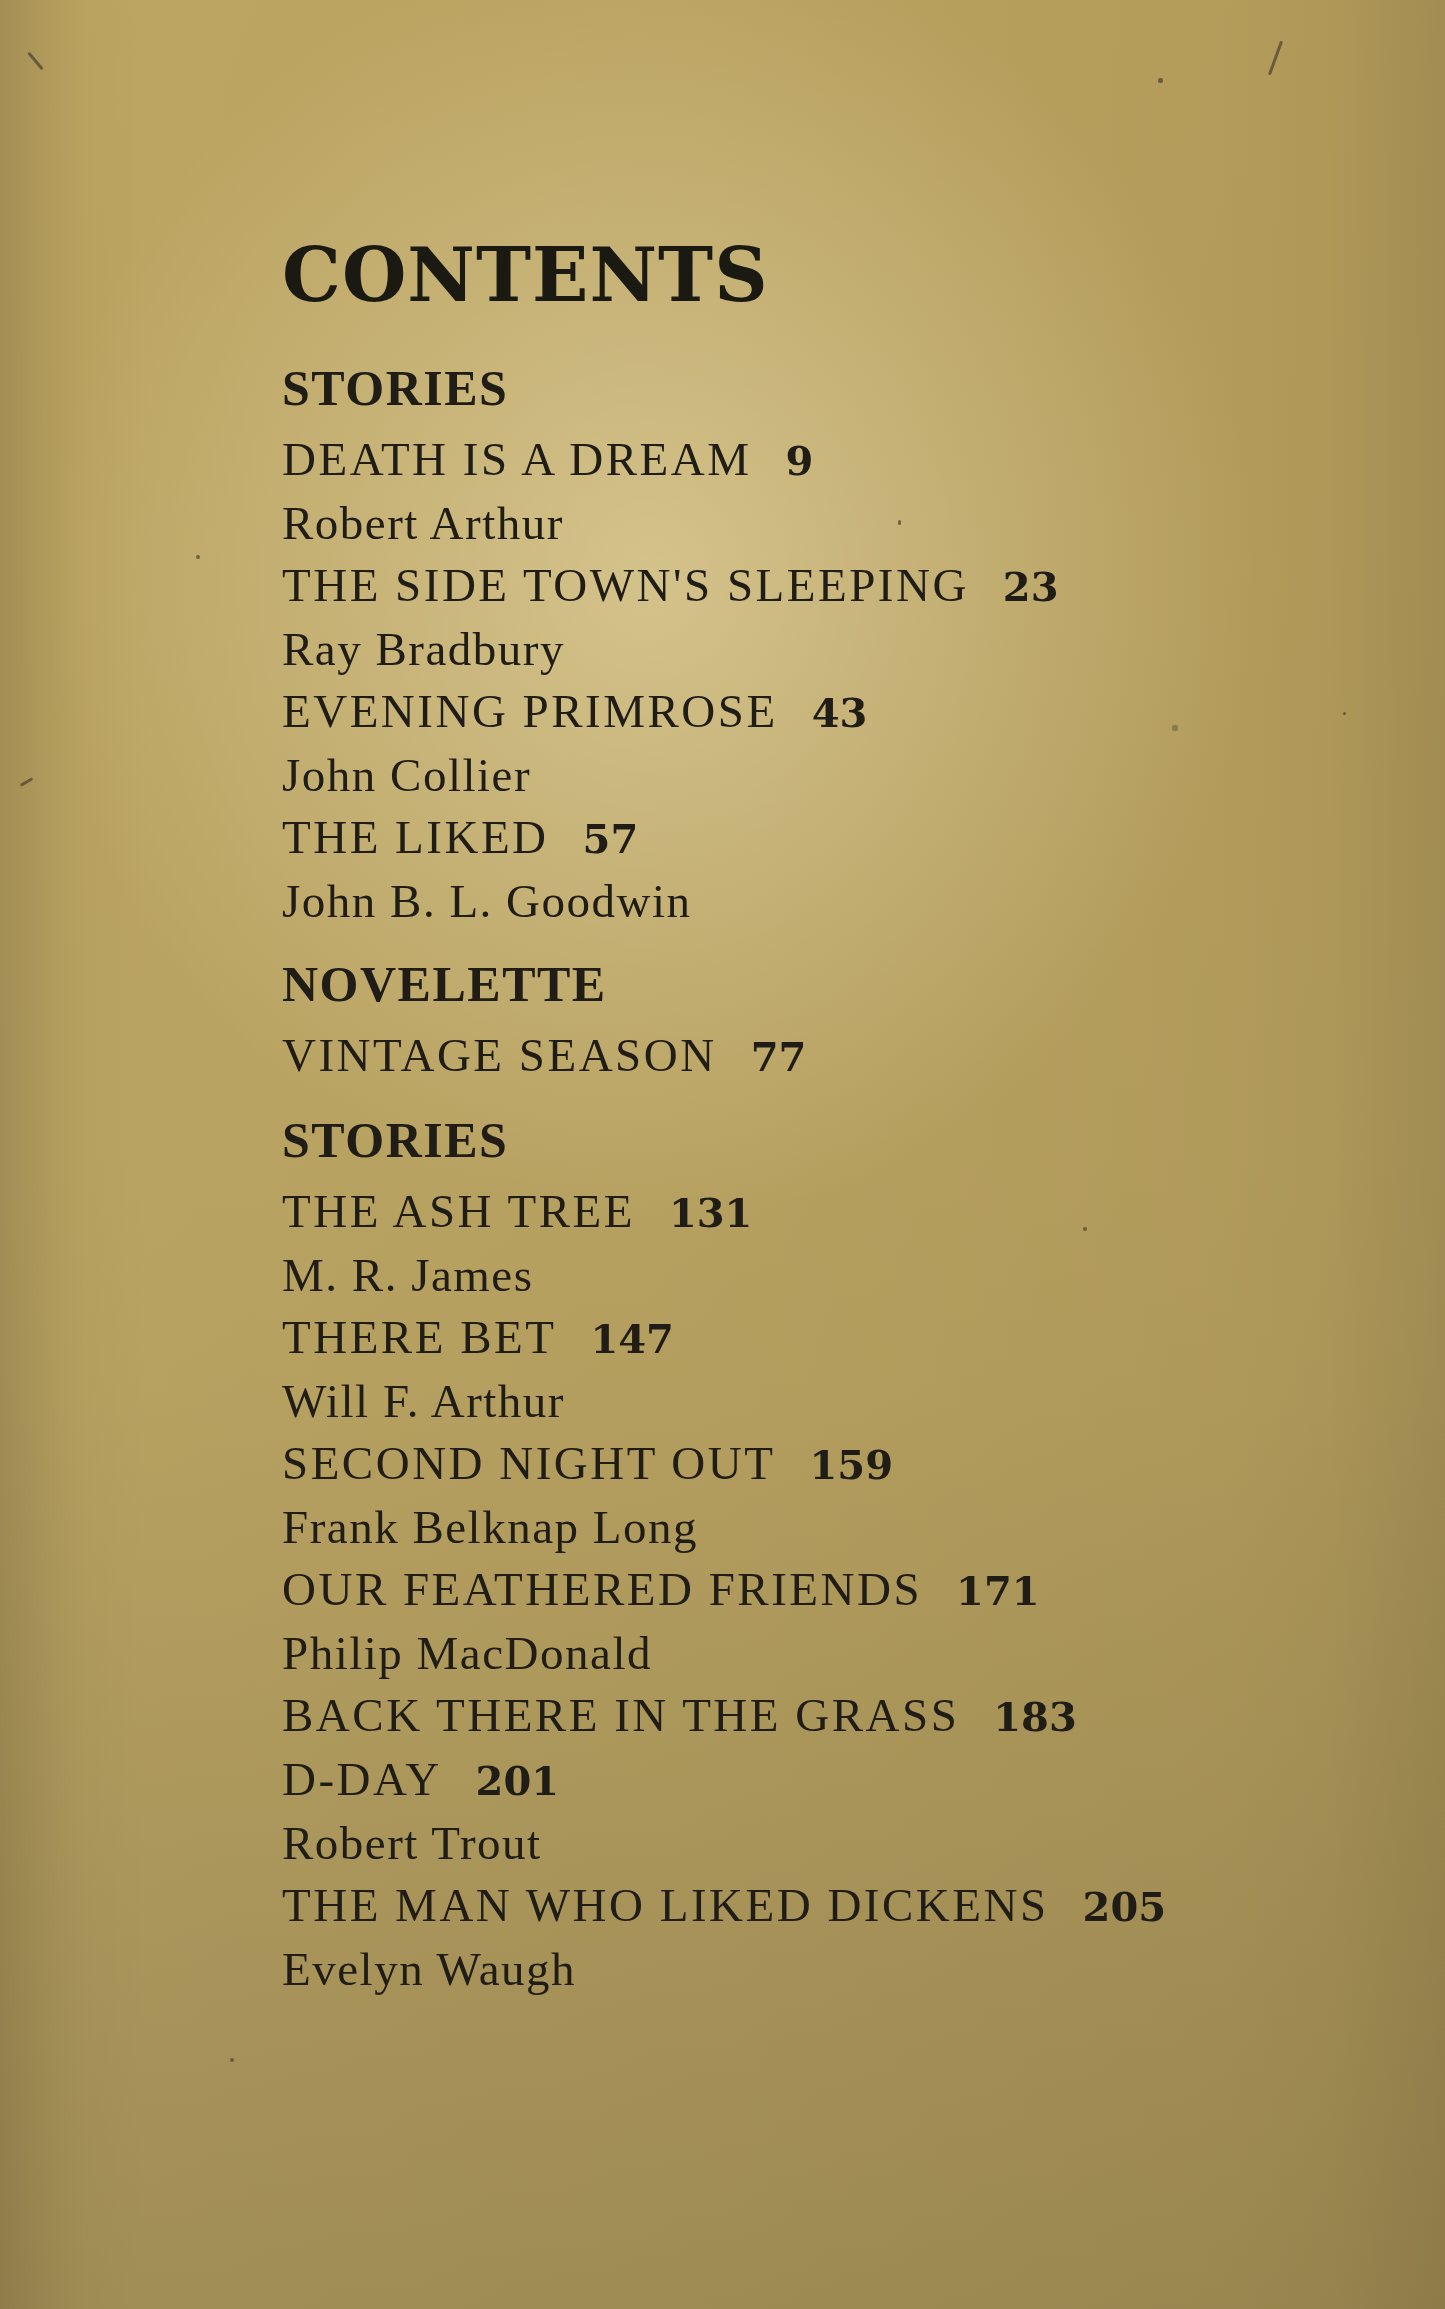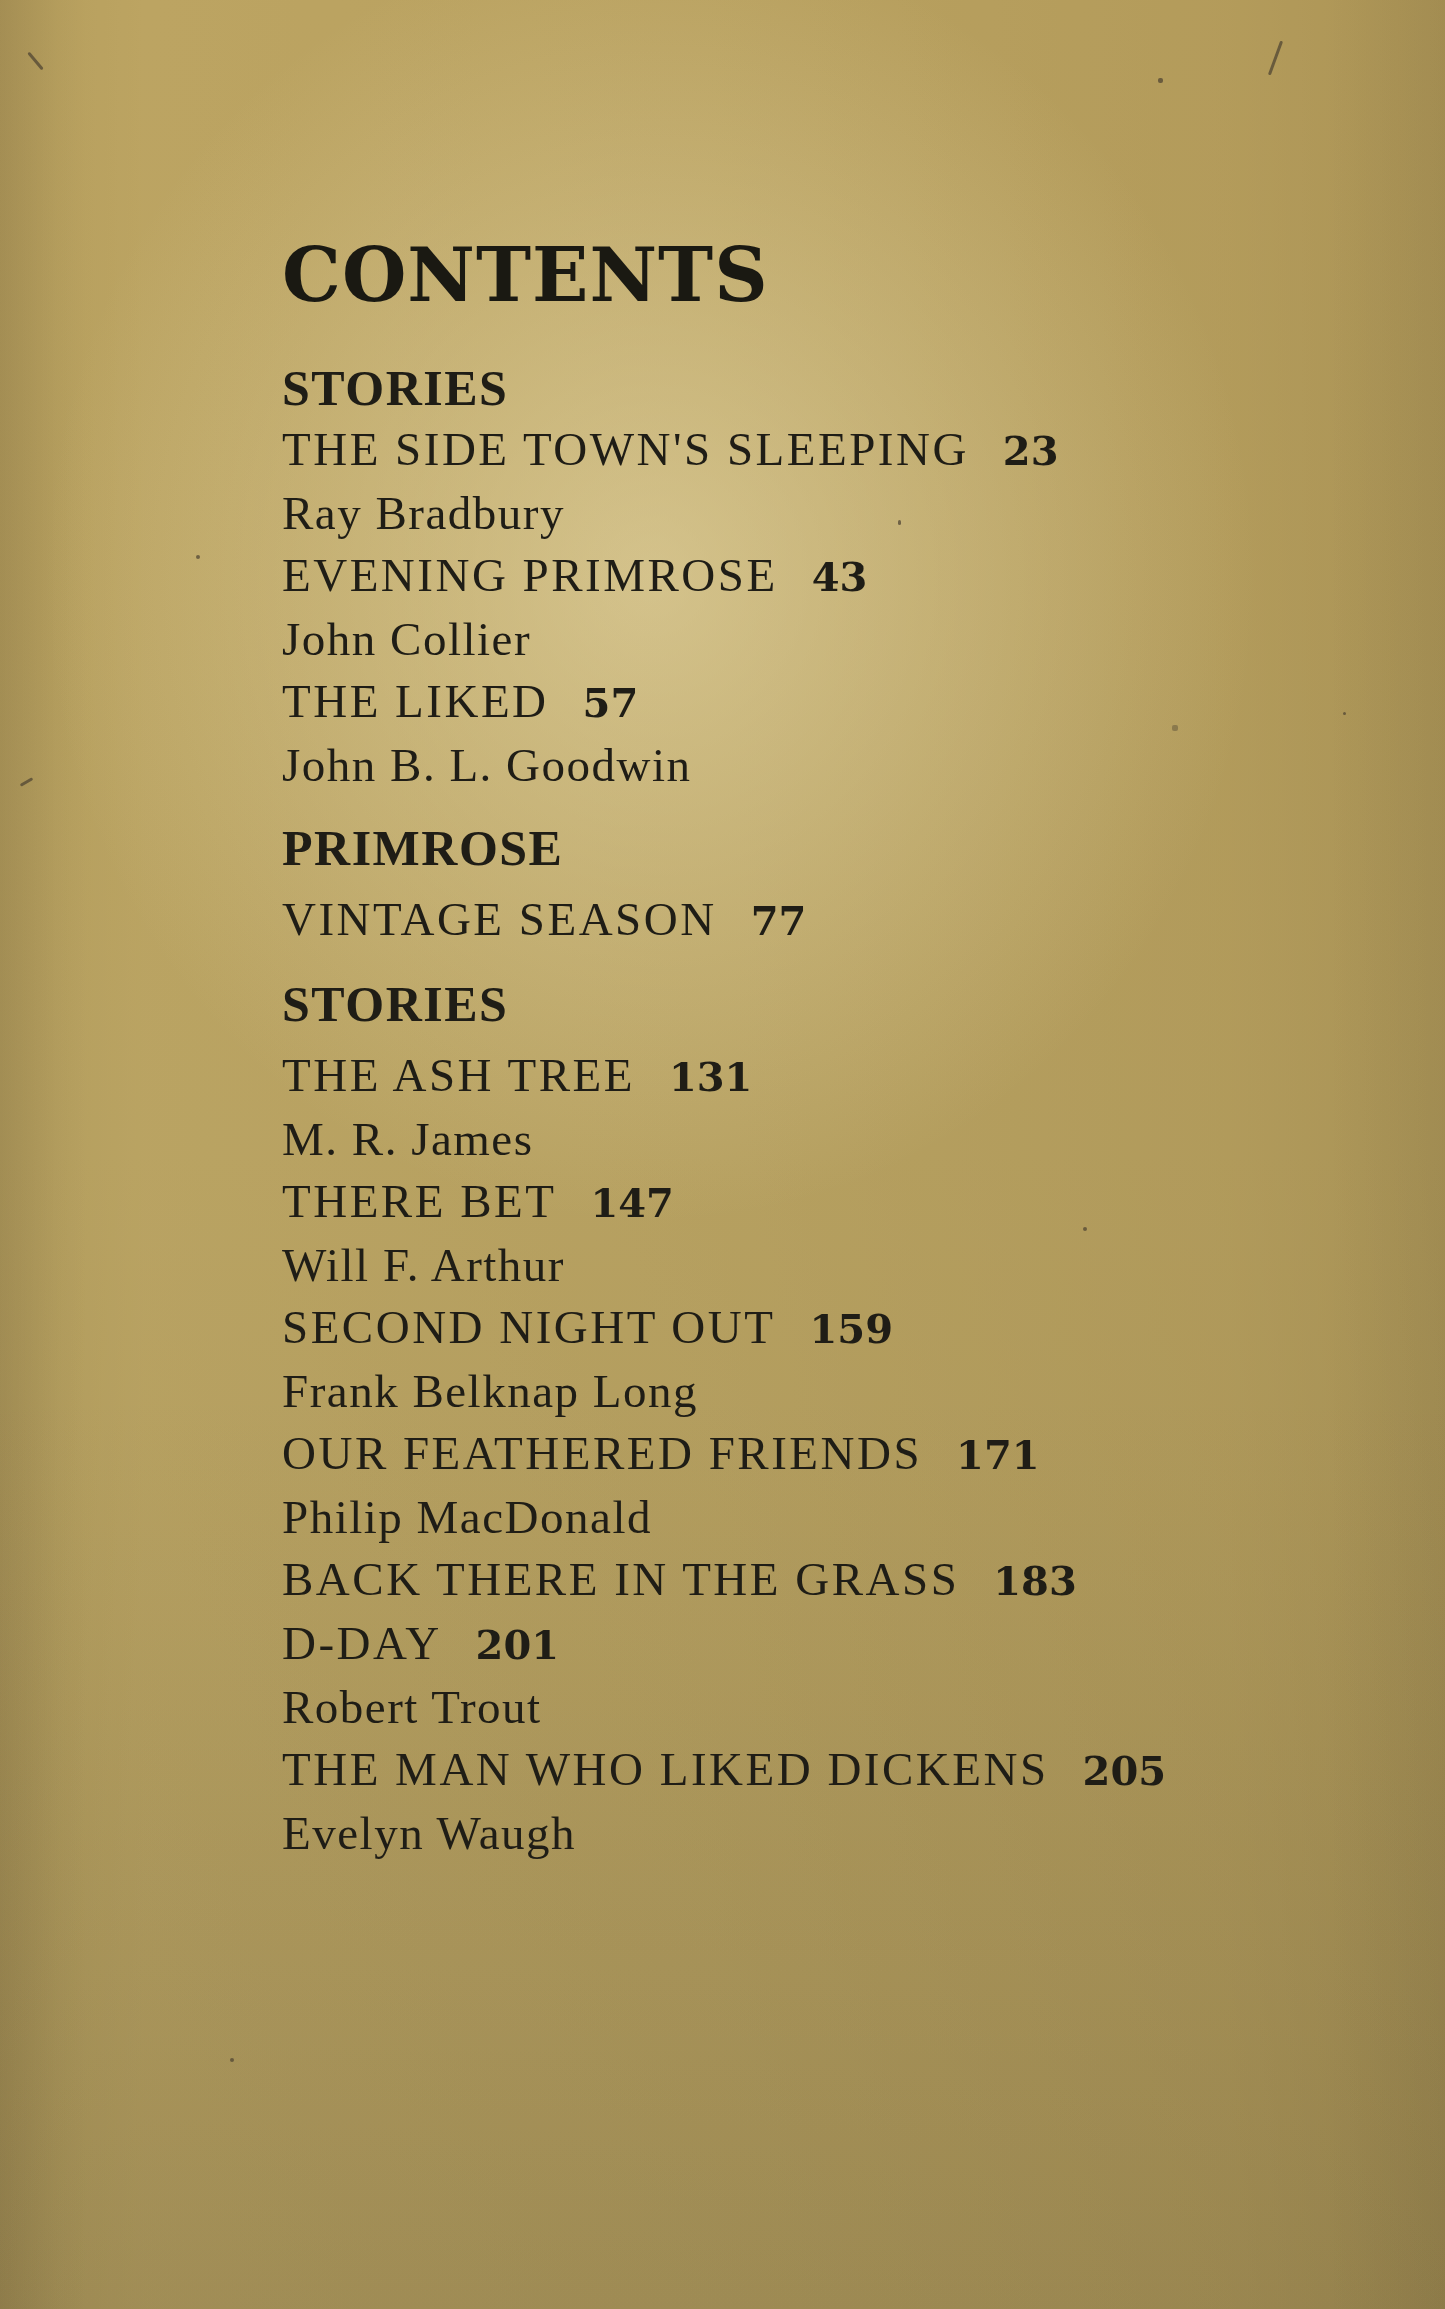--- a/index.html
+++ b/index.html
@@ -101,20 +101,26 @@
 <div class="speck" style="left:1343px;top:712px;width:3px;height:3px;"></div>
 <div class="speck" style="left:1083px;top:1227px;width:4px;height:4px;"></div>
 <div class="speck" style="left:230px;top:2058px;width:4px;height:4px;"></div>
 
 <main class="content">
   <h1 class="title">CONTENTS</h1>
 
   <section class="section" style="margin-top:40px;">
     <h2 class="section-heading">STORIES</h2>
 
+    <div class="entry" style="margin-top:10px;">
+      <div class="entry-title">
+        <span>DEATH IS A DREAM</span><span class="page-num">9</span>
+      </div>
+      <div class="entry-author">Robert Arthur</div>
+    </div>
 
     <div class="entry">
       <div class="entry-title">
         <span>THE SIDE TOWN'S SLEEPING</span><span class="page-num">23</span>
       </div>
       <div class="entry-author">Ray Bradbury</div>
     </div>
 
     <div class="entry">
       <div class="entry-title">
@@ -125,21 +131,21 @@
 
     <div class="entry">
       <div class="entry-title">
         <span>THE LIKED</span><span class="page-num">57</span>
       </div>
       <div class="entry-author">John B. L. Goodwin</div>
     </div>
   </section>
 
   <section class="section" style="margin-top:22px;">
-    <h2 class="section-heading">PRIMROSE</h2>
+    <h2 class="section-heading">NOVELETTE</h2>
 
     <div class="entry" style="margin-top:10px;">
       <div class="entry-title">
         <span>VINTAGE SEASON</span><span class="page-num">77</span>
       </div>
     </div>
   </section>
 
   <section class="section" style="margin-top:22px;">
     <h2 class="section-heading">STORIES</h2>

